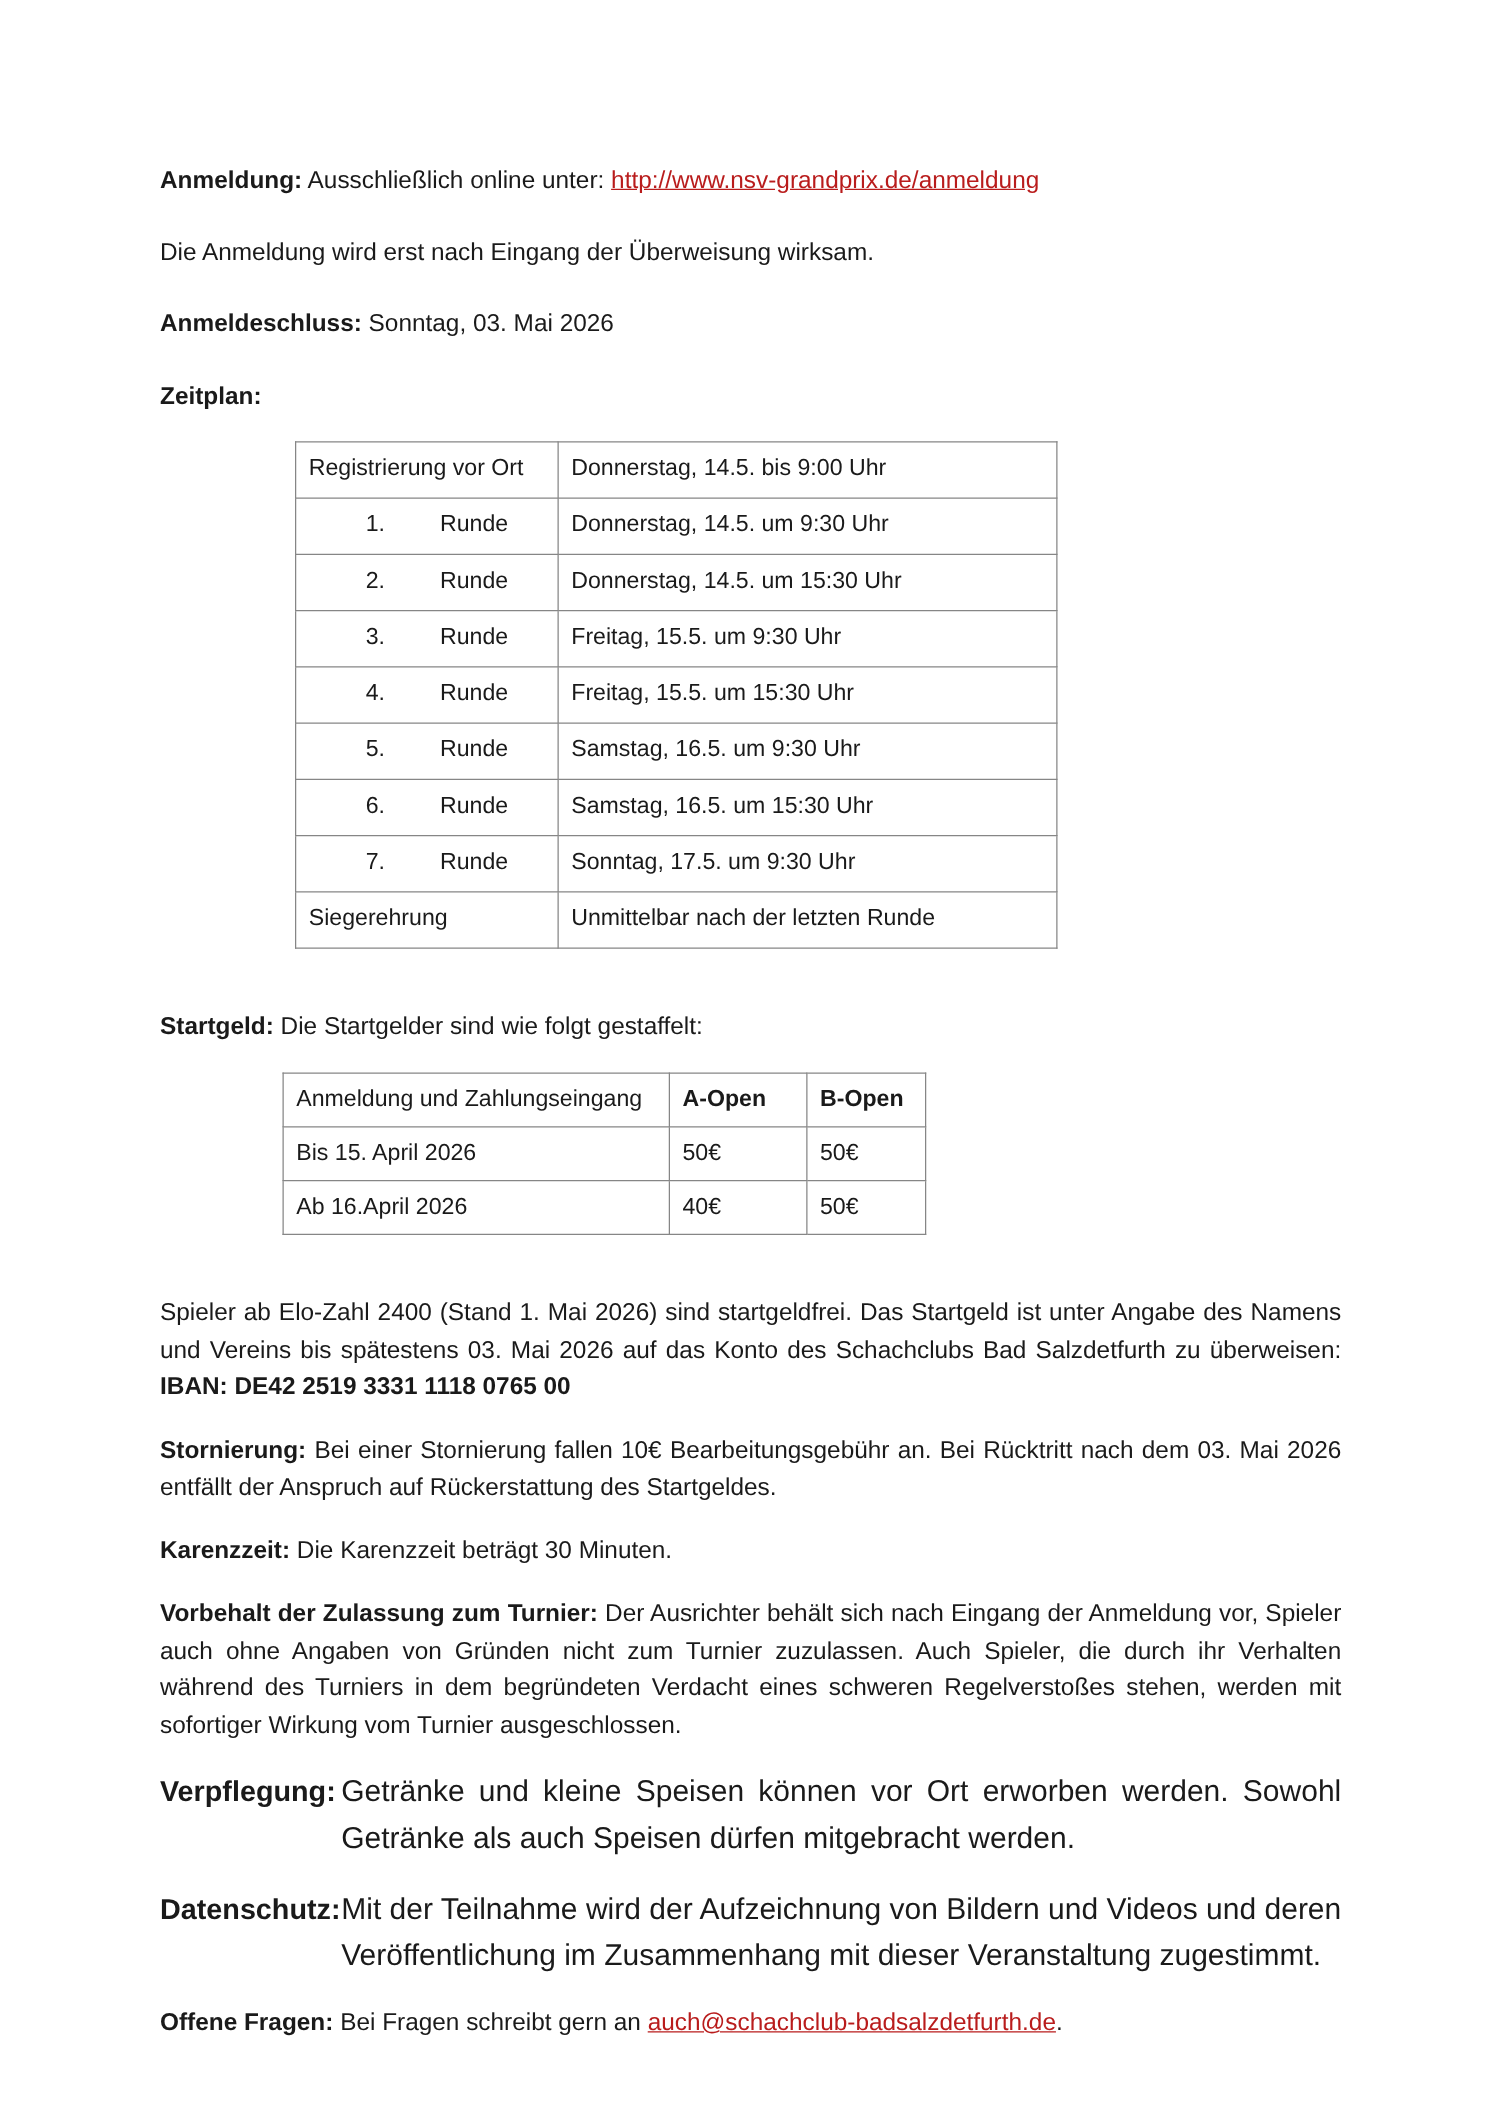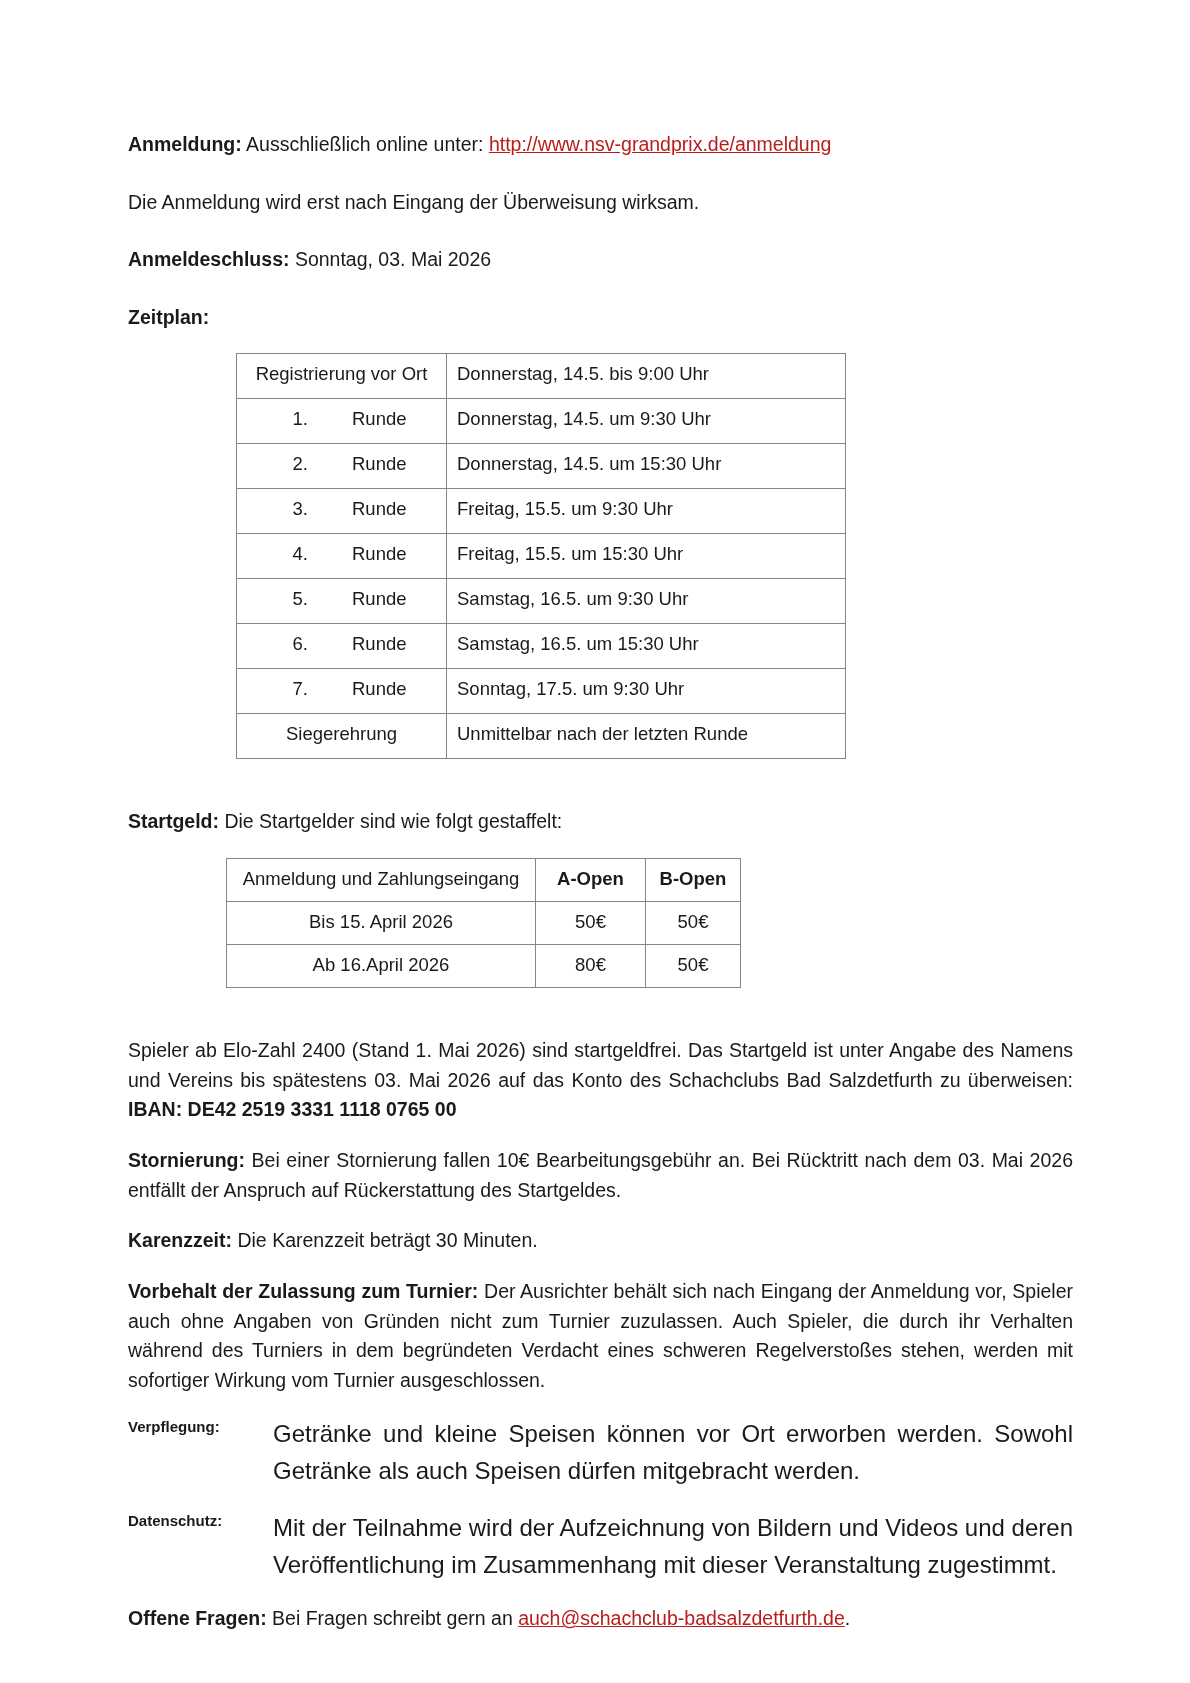--- a/index.html
+++ b/index.html
@@ -58,21 +58,21 @@
     font-weight: normal;
     padding: 0;
     vertical-align: top;
     color: #1a1a1a;
   }
   .sched-tbl td {
     height: 44px;
   }
   .sched-tbl col.c1 { width: 210px; }
   .cell-pad { padding: 9px 10px 0 10px; }
-  .cell-center { text-align: center; }
+  .cell-center { text-align: left; }
   .cell-left { text-align: left; }
 
   
   .numcell {
     display: flex;
     justify-content: center;
     padding: 9px 0 0 0;
   }
   .numcell .num {
     width: 52px;
@@ -102,21 +102,21 @@
 
   
   .hang {
     display: flex;
     align-items: flex-start;
   }
   .hang .hang-lbl {
     width: 145px;
     flex: 0 0 145px;
     font-weight: bold;
-    font-size: 15px;
+    font-size: 23px;
     line-height: 1.52;
   }
   .hang .hang-body {
     flex: 1 1 auto;
     font-size: 24px;
     line-height: 1.52;
     text-align: justify;
   }
 </style>
 </head>
@@ -282,21 +282,21 @@
           </td>
           <td>
             <div class="cell-pad cell-center">50€</div>
           </td>
         </tr>
         <tr>
           <td>
             <div class="cell-pad cell-center">Ab 16.April 2026</div>
           </td>
           <td>
-            <div class="cell-pad cell-center">80€</div>
+            <div class="cell-pad cell-center">40€</div>
           </td>
           <td>
             <div class="cell-pad cell-center">50€</div>
           </td>
         </tr>
       </tbody>
     </table>
   </div>
 
   <div style="height:48px"></div>

